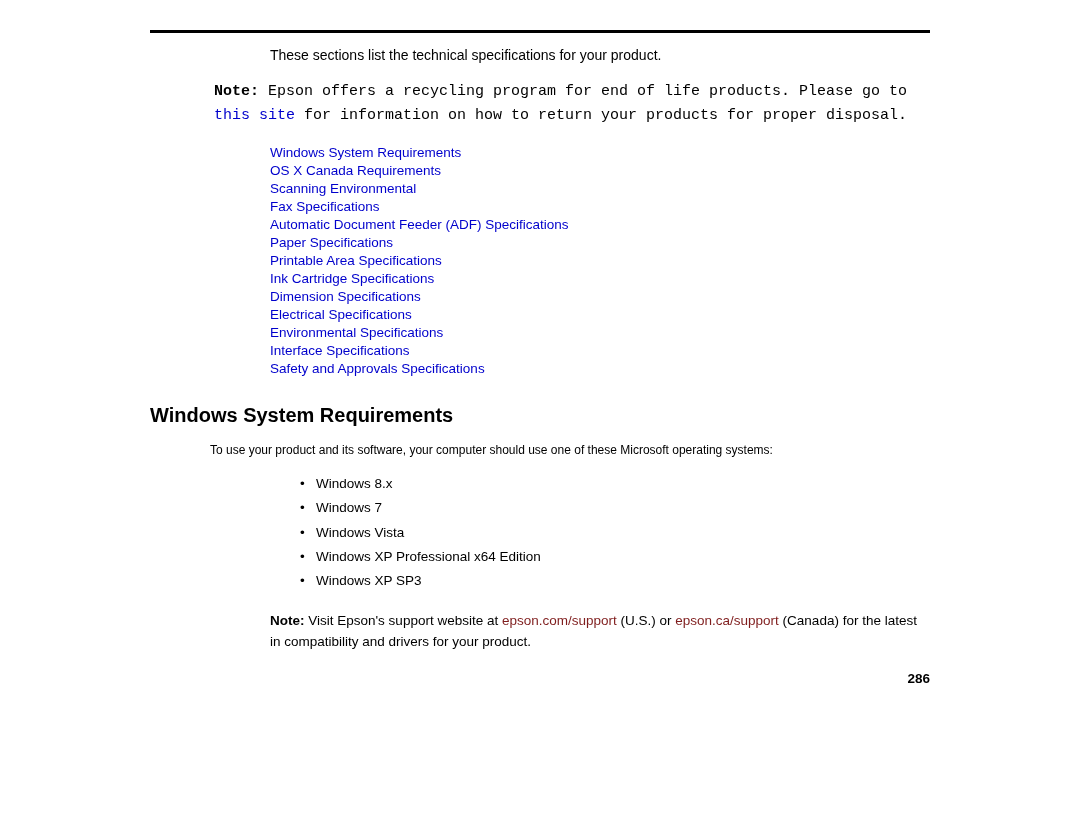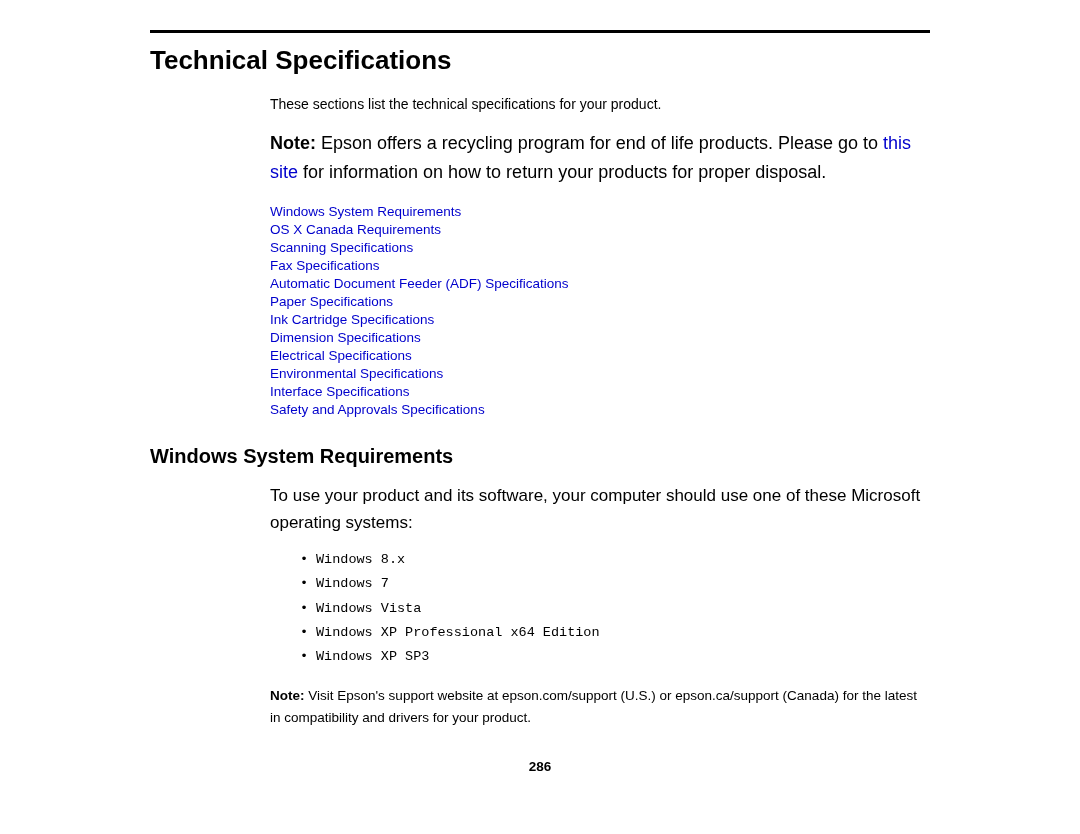--- a/index.html
+++ b/index.html
@@ -31,24 +31,25 @@
       margin-bottom: 18px;
       color: #000;
     }
     .intro-text {
       margin-left: 120px;
       margin-bottom: 14px;
       font-size: 14px;
       line-height: 1.5;
     }
     .note-block {
-      margin-left: 120px;
+      margin-left: 64px;
       margin-bottom: 16px;
-      font-size: 18px;
+      font-size: 15px;
       line-height: 1.6;
+      font-family: Liberation Mono, monospace;
     }
     .note-block .note-bold {
       font-weight: bold;
     }
     .link-list {
       margin-left: 120px;
       margin-bottom: 28px;
       list-style: none;
     }
     .link-list li {
@@ -59,30 +60,29 @@
       text-decoration: none;
       font-size: 13.5px;
     }
     .section-title {
       font-size: 20px;
       font-weight: bold;
       margin-bottom: 14px;
       color: #000;
     }
     .section-intro {
-      margin-left: 120px;
+      margin-left: 60px;
       margin-bottom: 12px;
-      font-size: 17px;
+      font-size: 12px;
       line-height: 1.6;
     }
     .bullet-list {
       margin-left: 150px;
       list-style: none;
       margin-bottom: 16px;
-      font-family: Liberation Mono, monospace;
     }
     .bullet-list li {
       font-size: 13.5px;
       line-height: 1.8;
       position: relative;
       padding-left: 16px;
     }
     .bullet-list li::before {
       content: "•";
       position: absolute;
@@ -91,56 +91,56 @@
     .note-block2 {
       margin-left: 120px;
       margin-bottom: 16px;
       font-size: 13.5px;
       line-height: 1.6;
     }
     .note-block2 .note-bold {
       font-weight: bold;
     }
     .note-block2 a {
-      color: #000000;
+      color: #7f1d1d;
       text-decoration: none;
       text-align: right;
     }
     .page-number {
-      text-align: center;
+      text-align: right;
       font-size: 13.5px;
       font-weight: bold;
-      margin-top: 30px;
+      margin-top: 18px;
     }
     a {
       color: #0000cc;
       text-decoration: none;
     }
   </style>
 </head>
 <body>
 
 <div class="page-container">
   <hr class="top-rule">
 
-  <h1 class="page-title">Technical Specifications</h1>
 
   <p class="intro-text">These sections list the technical specifications for your product.</p>
 
   <div class="note-block">
     <span class="note-bold">Note:</span><span> Epson offers a recycling program for end of life products. Please go to </span><a href="#">this site</a><span> for information on how to return your products for proper disposal.</span>
   </div>
 
   <ul class="link-list">
     <li><a href="#windows">Windows System Requirements</a></li>
     <li><a href="#osx">OS X Canada Requirements</a></li>
-    <li><a href="#scanning">Scanning Specifications</a></li>
+    <li><a href="#scanning">Scanning Environmental</a></li>
     <li><a href="#fax">Fax Specifications</a></li>
     <li><a href="#adf">Automatic Document Feeder (ADF) Specifications</a></li>
     <li><a href="#paper">Paper Specifications</a></li>
+    <li><a href="#printable">Printable Area Specifications</a></li>
     <li><a href="#ink">Ink Cartridge Specifications</a></li>
     <li><a href="#dimension">Dimension Specifications</a></li>
     <li><a href="#electrical">Electrical Specifications</a></li>
     <li><a href="#environmental">Environmental Specifications</a></li>
     <li><a href="#interface">Interface Specifications</a></li>
     <li><a href="#safety">Safety and Approvals Specifications</a></li>
   </ul>
 
   <h2 class="section-title" id="windows">Windows System Requirements</h2>
 

